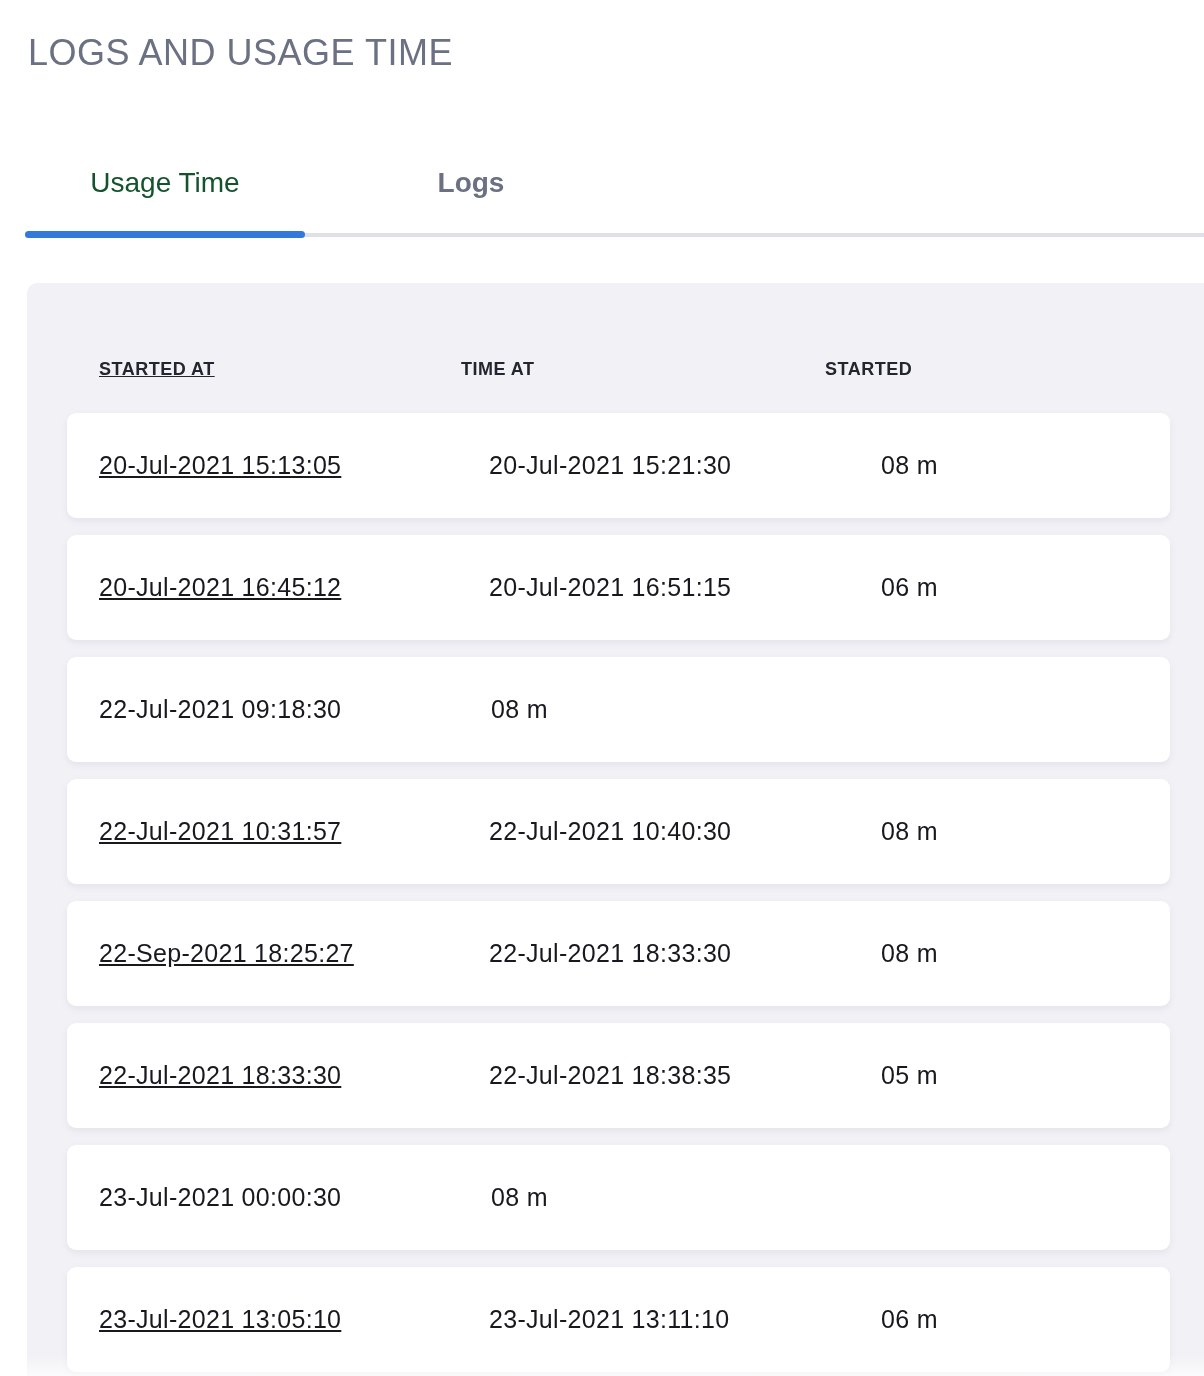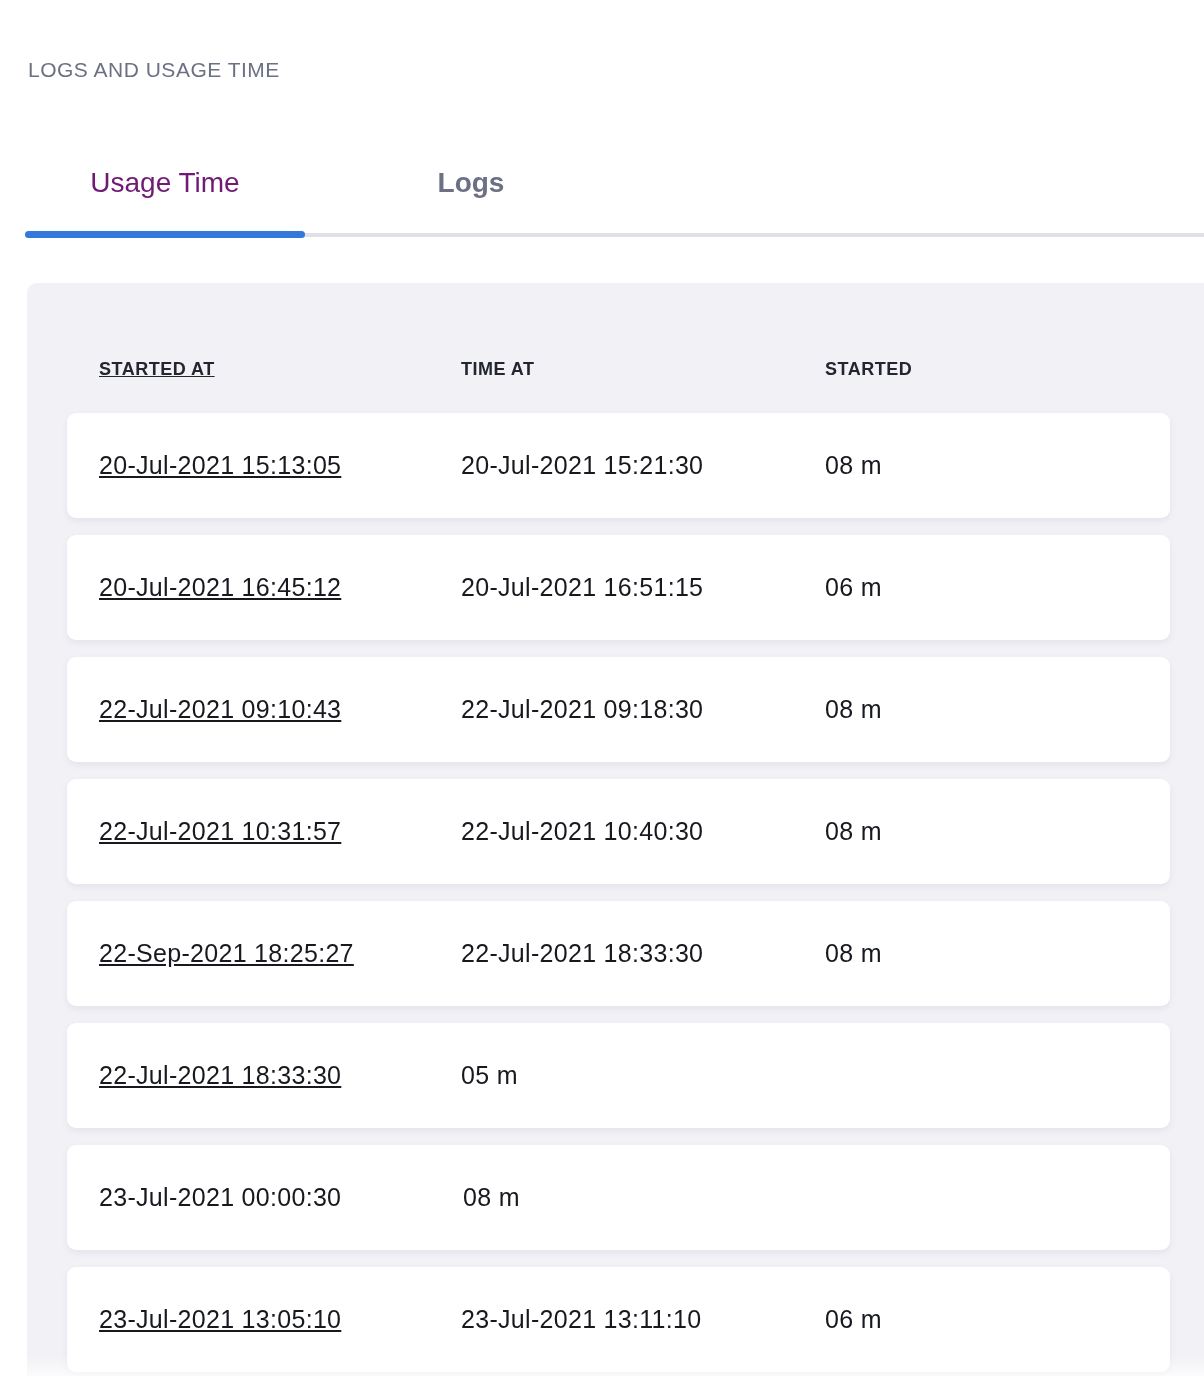--- a/index.html
+++ b/index.html
@@ -18,22 +18,22 @@
     height: 1376px;
     background: #ffffff;
     overflow: hidden;
     position: relative;
     font-family: "Liberation Sans", sans-serif;
   }
 
   .page-title {
     position: absolute;
     left: 28px;
-    top: 58px;
-    font-size: 21px;
+    top: 32px;
+    font-size: 36px;
     font-weight: 400;
     letter-spacing: 0.5px;
     color: var(--muted);
     margin: 0;
   }
 
   
   .tabs-wrap {
     position: absolute;
     left: 25px;
@@ -47,21 +47,21 @@
   }
   .tab {
     display: flex;
     justify-content: center;
     align-items: center;
     font-size: 28px;
     color: var(--muted);
     cursor: pointer;
     white-space: nowrap;
   }
-  .tab.active { color: #701a75; }
+  .tab.active { color: #14532d; }
   .tab-usage { width: 280px; }
   .tab-logs  { width: 332px; font-weight: bold; }
   .track {
     margin-top: 25px;
     height: 4px;
     background: var(--track);
     position: relative;
   }
   .indicator {
     position: absolute;
@@ -105,20 +105,21 @@
   .card {
     background: var(--card-bg);
     height: 105px;
     border-radius: 9px;
     margin-bottom: 17px;
     align-items: center;
     font-size: 25px;
     letter-spacing: 0.3px;
     color: var(--dark);
     box-shadow: 0 3px 6px rgba(120, 120, 150, 0.10);
+    gap: 28px;
   }
 
   .bottom-fade {
     position: absolute;
     left: 0;
     right: 0;
     bottom: 0;
     height: 22px;
     background: linear-gradient(to bottom, rgba(255,255,255,0), rgba(255,255,255,0.75));
     pointer-events: none;
@@ -156,39 +157,39 @@
     <div class="c3 cell">08 m</div>
   </div>
 
   <div class="row card">
     <div class="c1 cell">20-Jul-2021 16:45:12</div>
     <div class="c2 cell">20-Jul-2021 16:51:15</div>
     <div class="c3 cell">06 m</div>
   </div>
 
   <div class="row card">
-    <div class="c1 cell">22-Jul-2021 09:10:43</div>
     <div class="c2 cell">22-Jul-2021 09:18:30</div>
     <div class="c3 cell">08 m</div>
   </div>
 
   <div class="row card">
     <div class="c1 cell">22-Jul-2021 10:31:57</div>
     <div class="c2 cell">22-Jul-2021 10:40:30</div>
     <div class="c3 cell">08 m</div>
   </div>
 
   <div class="row card">
     <div class="c1 cell">22-Sep-2021 18:25:27</div>
     <div class="c2 cell">22-Jul-2021 18:33:30</div>
     <div class="c3 cell">08 m</div>
   </div>
 
   <div class="row card">
     <div class="c1 cell">22-Jul-2021 18:33:30</div>
+    <div class="c2 cell">22-Jul-2021 18:38:35</div>
     <div class="c3 cell">05 m</div>
   </div>
 
   <div class="row card">
     <div class="c2 cell">23-Jul-2021 00:00:30</div>
     <div class="c3 cell">08 m</div>
   </div>
 
   <div class="row card">
     <div class="c1 cell">23-Jul-2021 13:05:10</div>

